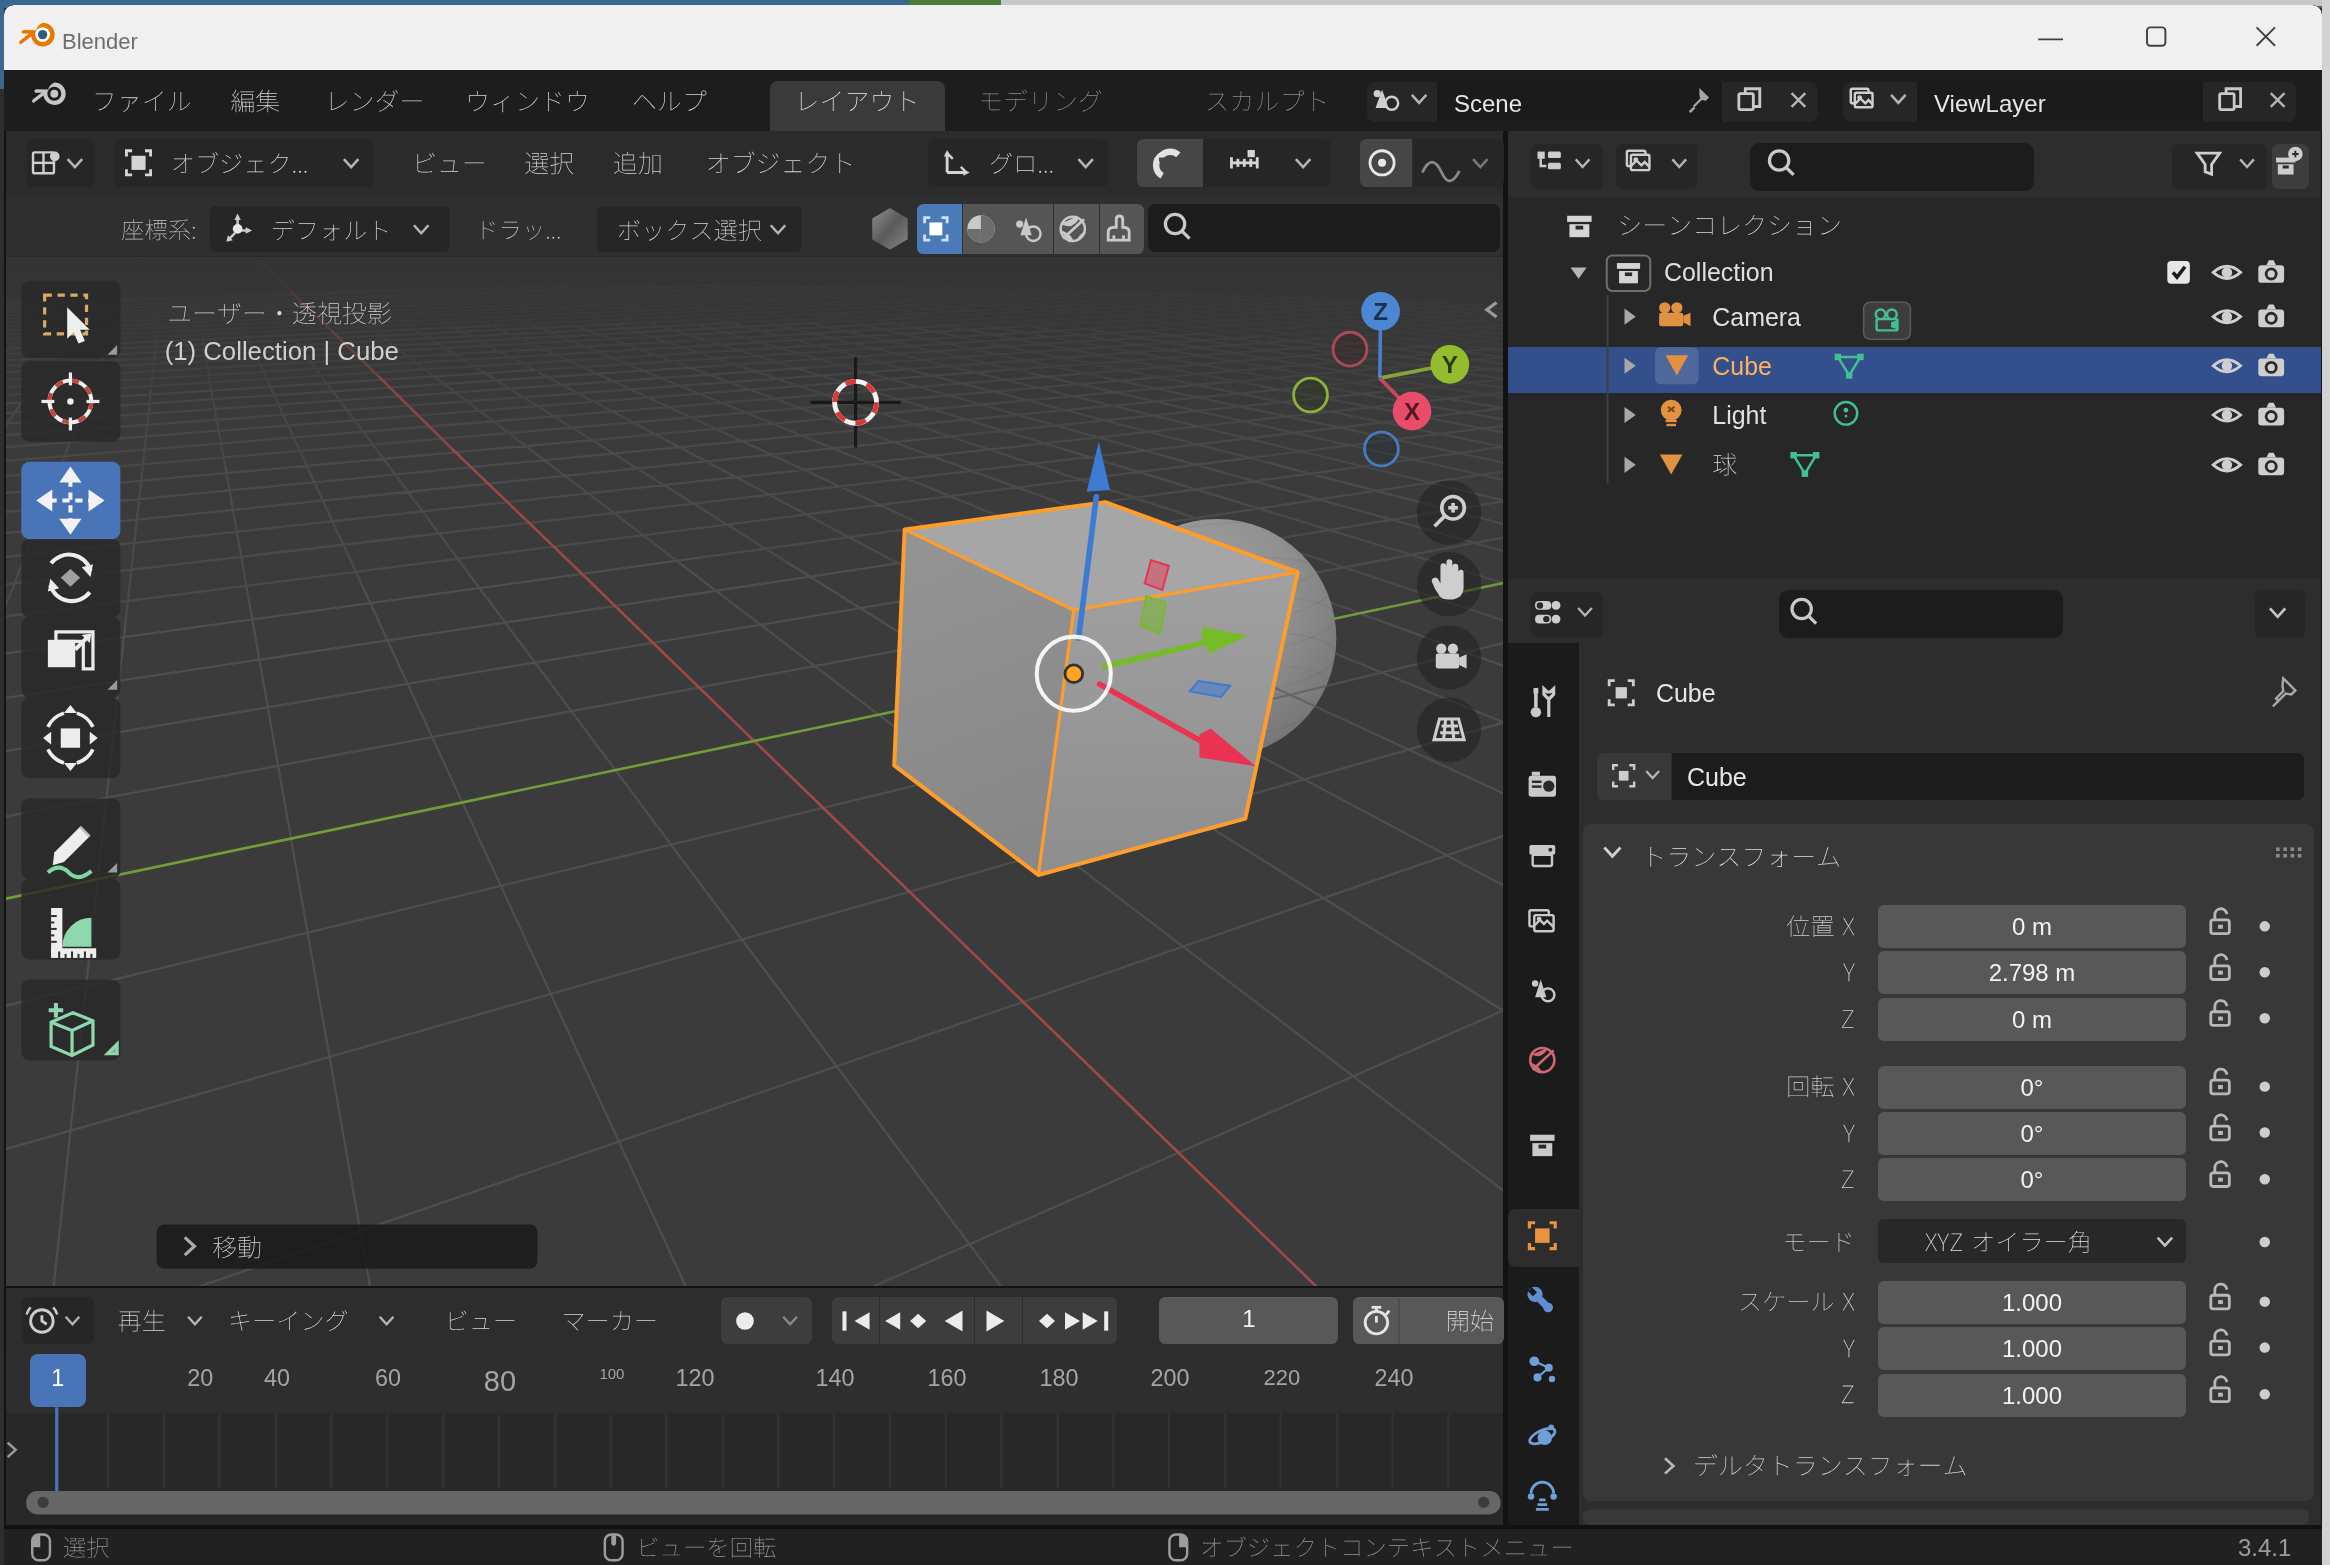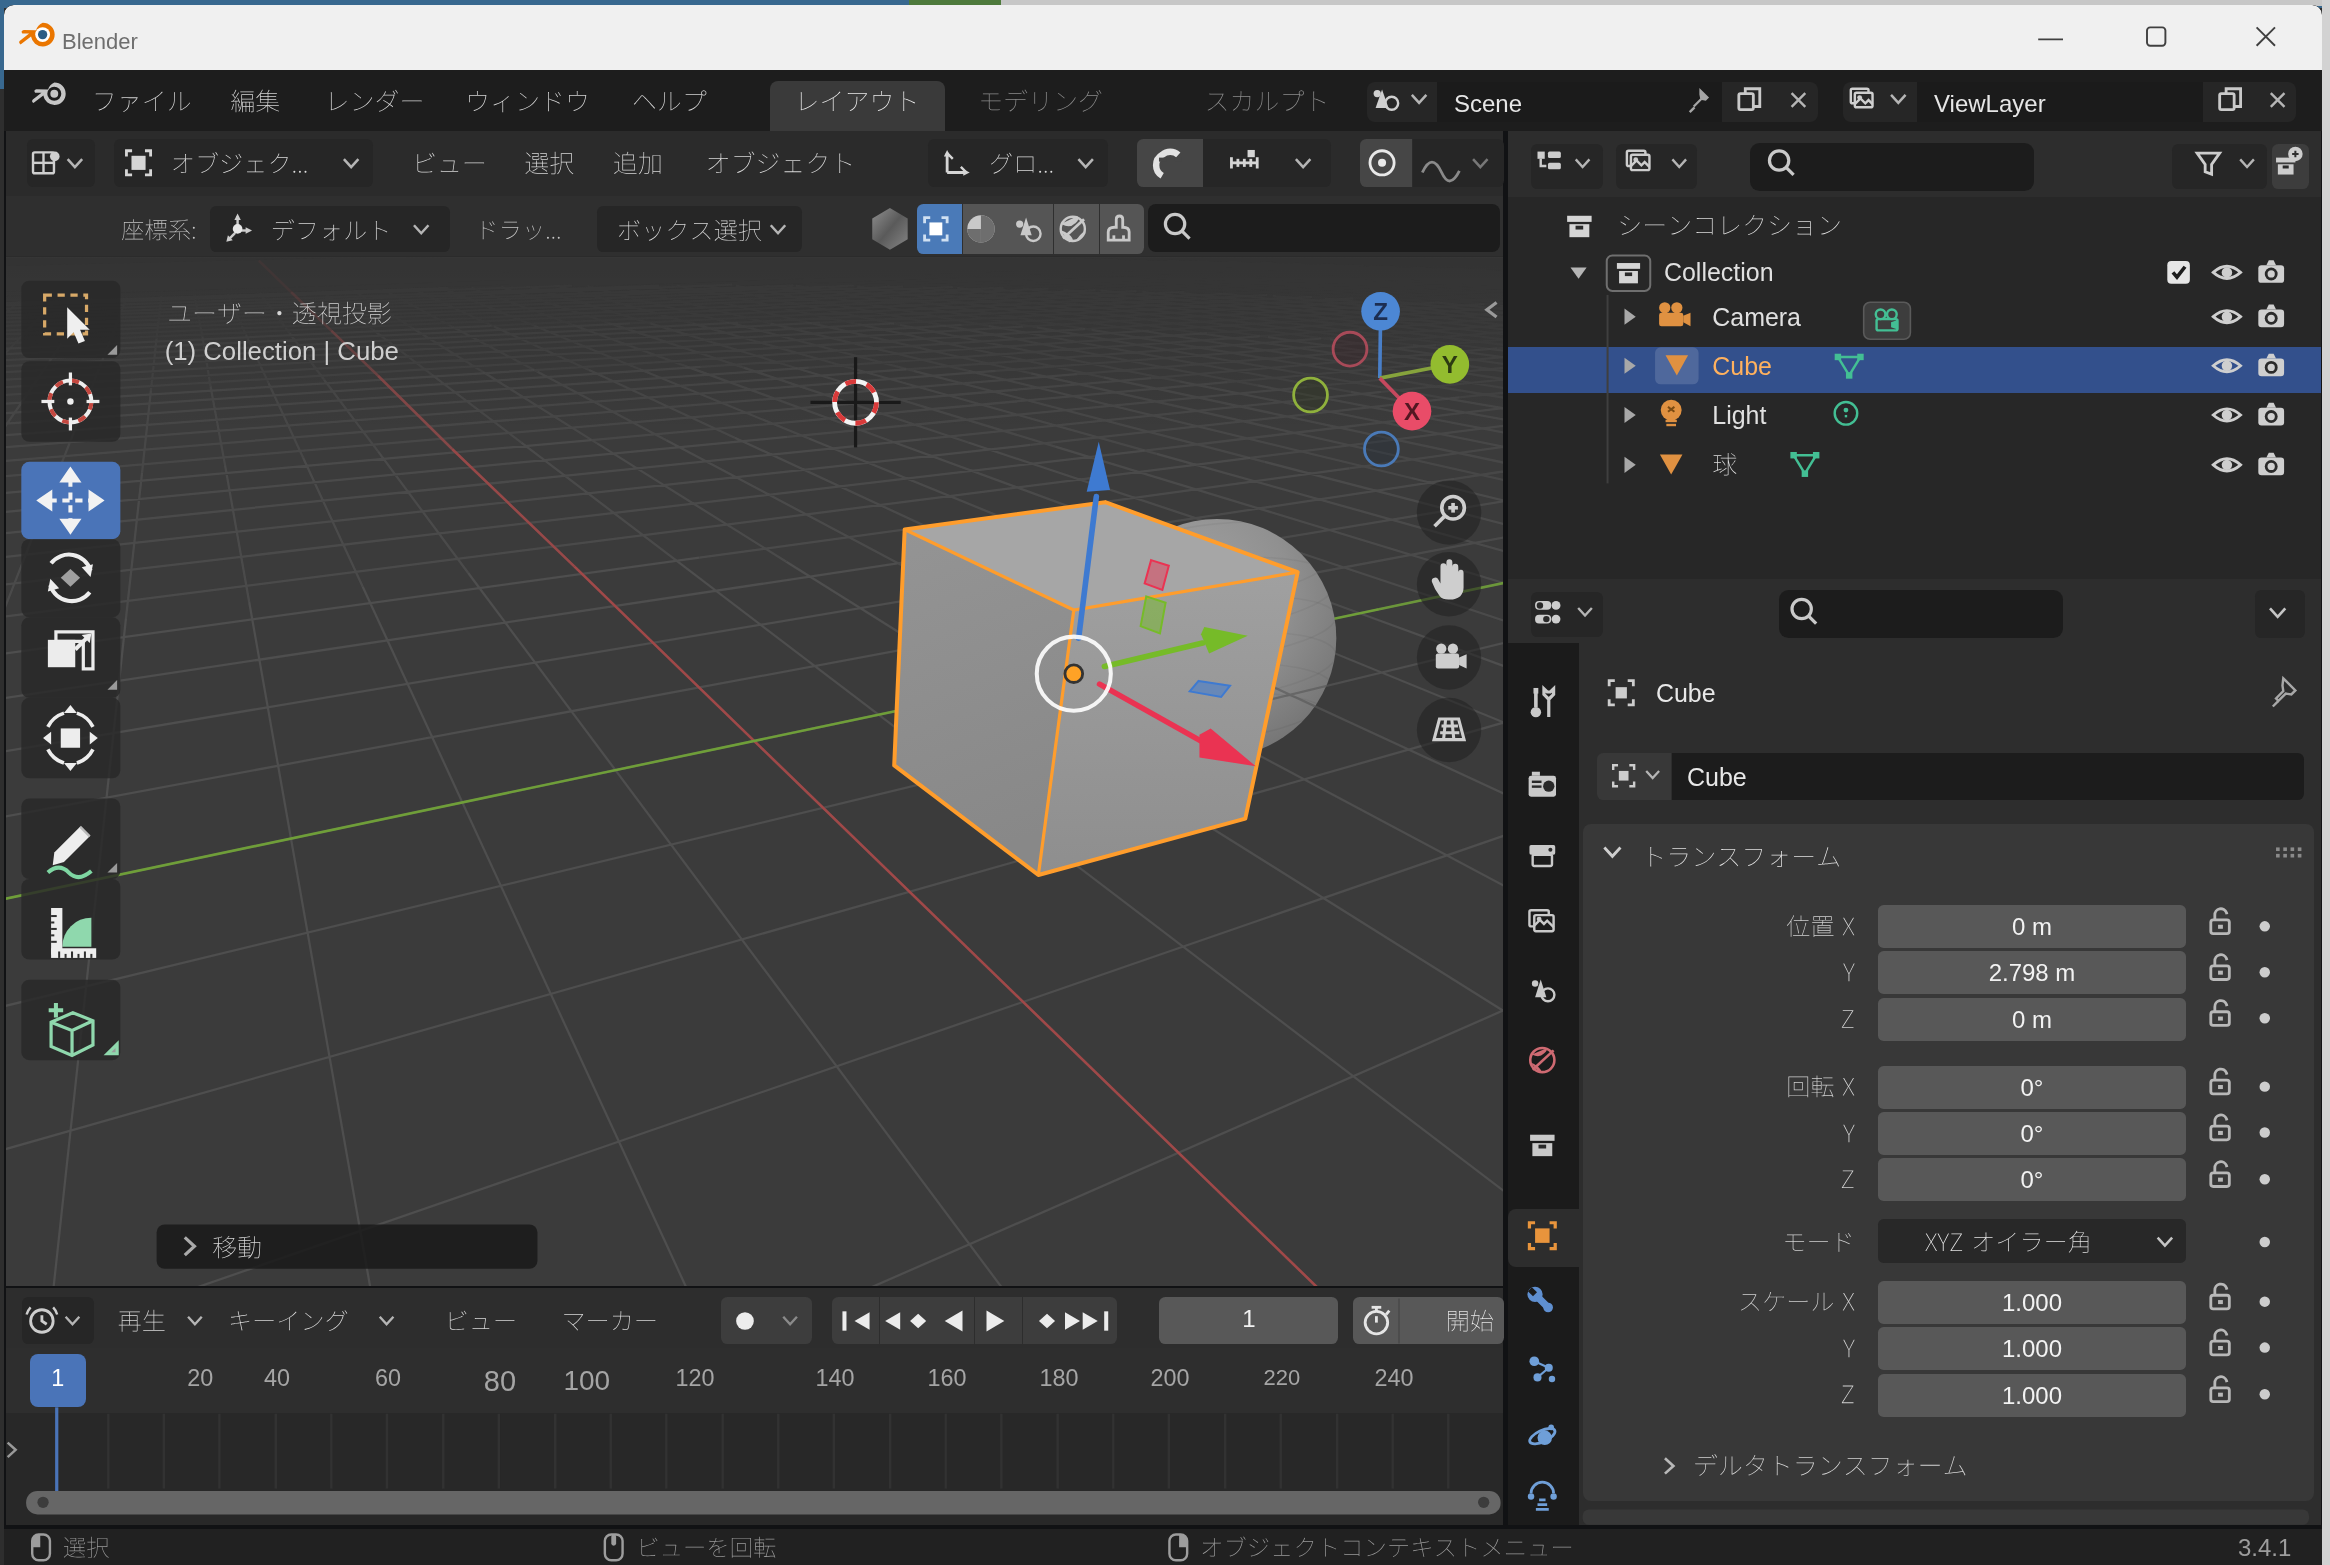--- a/index.html
+++ b/index.html
@@ -445,21 +445,21 @@
       <div class="abs" style="left:1064px;top:8.9px;width:47px;height:47px;background:#3d3d3d;border-radius:6.4px;border-radius:0 6.4px 6.4px 0"></div>
       <div class="abs" style="left:1153px;top:8.9px;width:179px;height:47px;background:#585858;border-radius:6.4px;"></div>
       <div class="lat" style="left:1153px;top:17.7px;width:179px;font-size:24px;color:#f2f2f2;text-align:center">1</div>
       <div class="abs" style="left:1347px;top:8.9px;width:151px;height:47px;background:#585858;border-radius:6.4px;"></div>
       <div class="abs" style="left:23.4px;top:66px;width:56px;height:53px;background:#4a74b8;border-radius:8px;"></div>
       <div class="lat" style="left:23.4px;top:77px;width:56px;font-size:23.4px;color:#fff;text-align:center">1</div>
       <div class="lat" style="left:110px;top:77px;width:97px;font-size:23.4px;color:#a5a5a5;text-align:right">20</div>
       <div class="lat" style="left:222px;top:77px;width:97px;font-size:23.4px;color:#a5a5a5;text-align:center">40</div>
       <div class="lat" style="left:333px;top:77px;width:97px;font-size:23.4px;color:#a5a5a5;text-align:center">60</div>
       <div class="lat" style="left:445px;top:77px;width:97px;font-size:29px;color:#a5a5a5;text-align:center">80</div>
-      <div class="lat" style="left:557px;top:77px;width:97px;font-size:28px;color:#a5a5a5;">100</div>
+      <div class="lat" style="left:557px;top:77px;width:97px;font-size:15px;color:#a5a5a5;text-align:center">100</div>
       <div class="lat" style="left:669px;top:77px;width:97px;font-size:23.4px;color:#a5a5a5;text-align:left">120</div>
       <div class="lat" style="left:780px;top:77px;width:97px;font-size:23.4px;color:#a5a5a5;text-align:center">140</div>
       <div class="lat" style="left:892px;top:77px;width:97px;font-size:23.4px;color:#a5a5a5;text-align:center">160</div>
       <div class="lat" style="left:1004px;top:77px;width:97px;font-size:23.4px;color:#a5a5a5;text-align:center">180</div>
       <div class="lat" style="left:1115px;top:77px;width:97px;font-size:23.4px;color:#a5a5a5;text-align:center">200</div>
       <div class="lat" style="left:1227px;top:77px;width:97px;font-size:22px;color:#a5a5a5;text-align:center">220</div>
       <div class="lat" style="left:1339px;top:77px;width:97px;font-size:23.4px;color:#a5a5a5;text-align:center">240</div>
       <svg class="abs" style="left:0;top:0" width="1497" height="237" viewBox="0 0 1859 294">
         <g stroke="#323232" stroke-width="3">
           <line x1="127" y1="156" x2="127" y2="249"></line>

